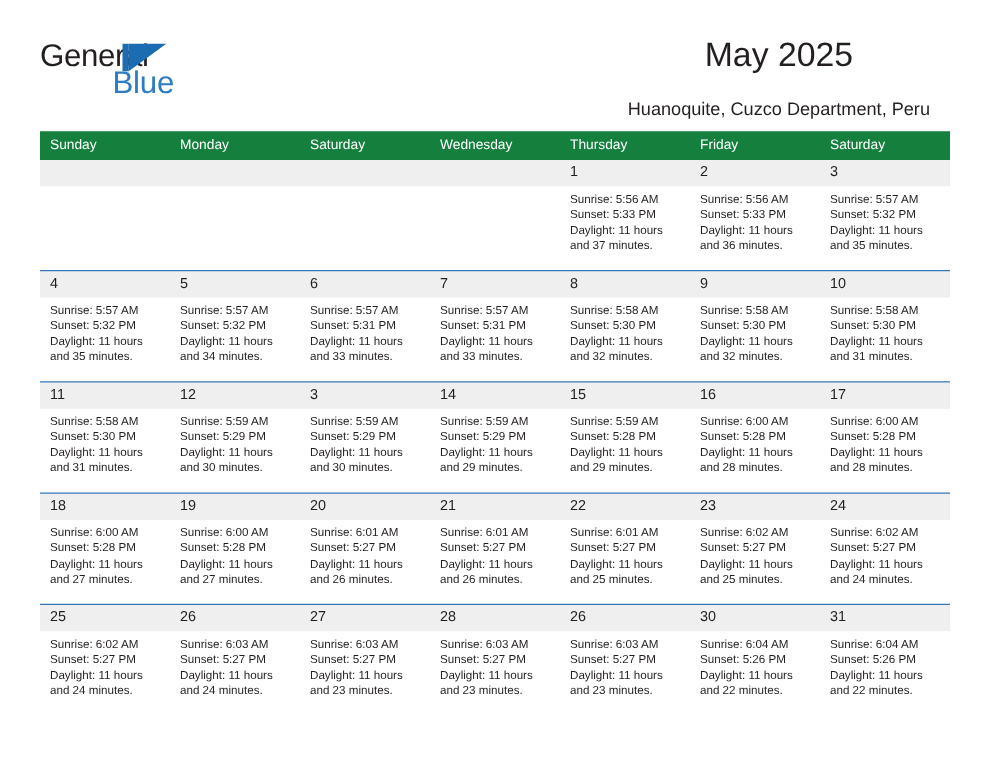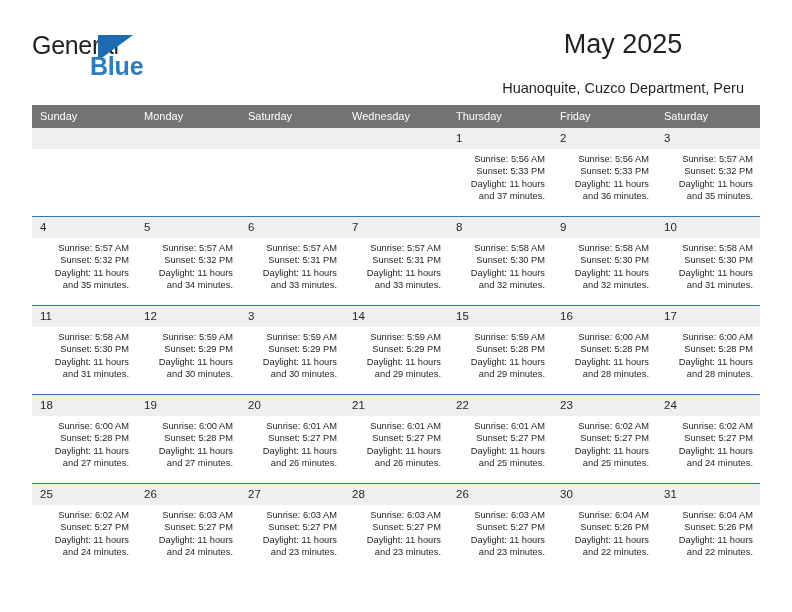--- a/index.html
+++ b/index.html
@@ -49,21 +49,20 @@
     line-height: 26px;
   }
   .logo-blue {
     position: absolute;
     left: 58px;
     top: 21px;
     font-size: 25px;
     color: #2b7cc0;
     letter-spacing: -0.2px;
     line-height: 26px;
-    font-weight: bold;
   }
   .logo-bar {
     position: absolute;
     left: 66px;
     top: 3px;
     width: 5px;
     height: 22px;
     background: #1b6cb0;
   }
   .logo-tri {
@@ -100,21 +99,21 @@
   .calendar {
     position: absolute;
     left: 32px;
     top: 105px;
     width: 728px;
     border-collapse: collapse;
     table-layout: fixed;
   }
 
   .calendar th {
-    background: #737373;
+    background: #15803d;
     color: #ffffff;
     font-size: 11px;
     font-weight: normal;
     text-align: left;
     padding: 5px 0 5px 8px;
     height: 12px;
     line-height: 13px;
   }
 
   .calendar td {
@@ -138,21 +137,20 @@
   }
   .daynum.blank {
     color: transparent;
   }
 
   .info {
     padding: 4px 7px 0 8px;
     font-size: 9.3px;
     line-height: 12.4px;
     color: #231f20;
-    text-align: right;
   }
   .info div {
     white-space: nowrap;
   }
   .info .daylight {
     white-space: normal;
   }
 </style>
 </head>
 <body>

